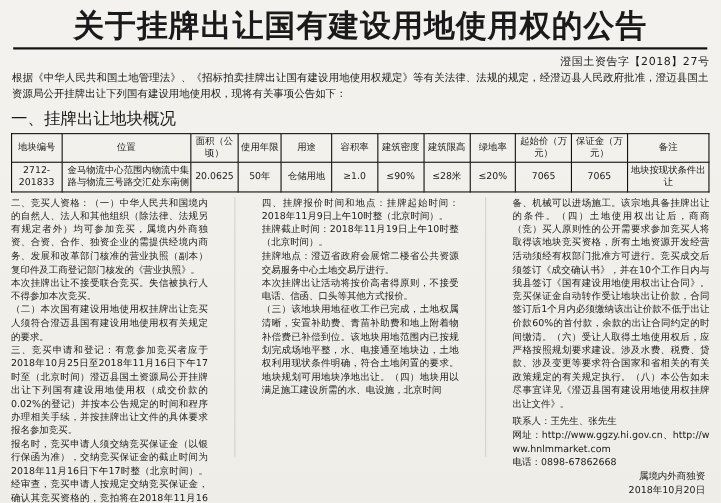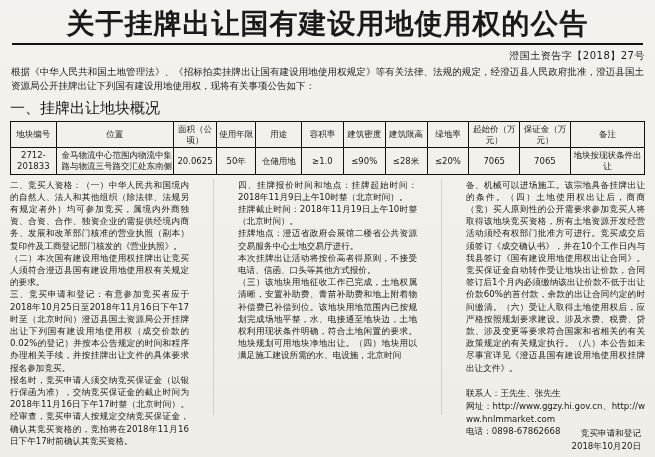--- a/index.html
+++ b/index.html
@@ -146,46 +146,47 @@
         <td>7065</td>
         <td>地块按现状条件出让</td>
       </tr>
     </tbody>
   </table>
 
   <div class="cols">
 
     <div class="col">
       <p>二、竞买人资格：（一）中华人民共和国境内的自然人、法人和其他组织（除法律、法规另有规定者外）均可参加竞买，属境内外商独资、合资、合作、独资企业的需提供经境内商务、发展和改革部门核准的营业执照（副本）复印件及工商登记部门核发的《营业执照》。</p>
+      <p>本次挂牌出让不接受联合竞买。失信被执行人不得参加本次竞买。</p>
       <p>（二）本次国有建设用地使用权挂牌出让竞买人须符合澄迈县国有建设用地使用权有关规定的要求。</p>
       <p>三、竞买申请和登记：有意参加竞买者应于2018年10月25日至2018年11月16日下午17时至（北京时间）澄迈县国土资源局公开挂牌出让下列国有建设用地使用权（成交价款的0.02%的登记）并按本公告规定的时间和程序办理相关手续，并按挂牌出让文件的具体要求报名参加竞买。</p>
       <p>报名时，竞买申请人须交纳竞买保证金（以银行保函为准），交纳竞买保证金的截止时间为2018年11月16日下午17时整（北京时间）。经审查，竞买申请人按规定交纳竞买保证金，确认其竞买资格的，竞拍将在2018年11月16日下午17时前确认其竞买资格。</p>
     </div>
 
     <div class="v-sep"></div>
 
     <div class="col">
       <p>四、挂牌报价时间和地点：挂牌起始时间：2018年11月9日上午10时整（北京时间）。</p>
       <p>挂牌截止时间：2018年11月19日上午10时整（北京时间）。</p>
       <p>挂牌地点：澄迈省政府会展馆二楼省公共资源交易服务中心土地交易厅进行。</p>
       <p>本次挂牌出让活动将按价高者得原则，不接受电话、信函、口头等其他方式报价。</p>
       <p>（三）该地块用地征收工作已完成，土地权属清晰，安置补助费、青苗补助费和地上附着物补偿费已补偿到位。该地块用地范围内已按规划完成场地平整，水、电接通至地块边，土地权利用现状条件明确，符合土地闲置的要求。地块规划可用地块净地出让。（四）地块用以满足施工建设所需的水、电设施，北京时间</p>
     </div>
 
     <div class="v-sep"></div>
 
     <div class="col">
       <p>备、机械可以进场施工。该宗地具备挂牌出让的条件。（四）土地使用权出让后，商商（竞）买人原则性的公开需要求参加竞买人将取得该地块竞买资格，所有土地资源开发经营活动须经有权部门批准方可进行。竞买成交后须签订《成交确认书》，并在10个工作日内与我县签订《国有建设用地使用权出让合同》。竞买保证金自动转作受让地块出让价款，合同签订后1个月内必须缴纳该出让价款不低于出让价款60%的首付款，余款的出让合同约定的时间缴清。（六）受让人取得土地使用权后，应严格按照规划要求建设。涉及水费、税费、贷款、涉及变更等要求符合国家和省相关的有关政策规定的有关规定执行。（八）本公告如未尽事宜详见《澄迈县国有建设用地使用权挂牌出让文件》。</p>
-      <div class="contact-block" style="margin-top:13px;">
+      <div class="contact-block" style="margin-top:3px;">
         <p>联系人：王先生、张先生</p>
         <p class="url">网址：http://www.ggzy.hi.gov.cn、http://www.hnlmmarket.com</p>
         <p>电话：0898-67862668</p>
       </div>
     </div>
 
   </div>
 
   <div class="footer">
-    <div>竞买申请和登记</div>
+    <div>属境内外商独资</div>
     <div>2018年10月20日</div>
   </div>
 
 </div>
 
 </body></html>

